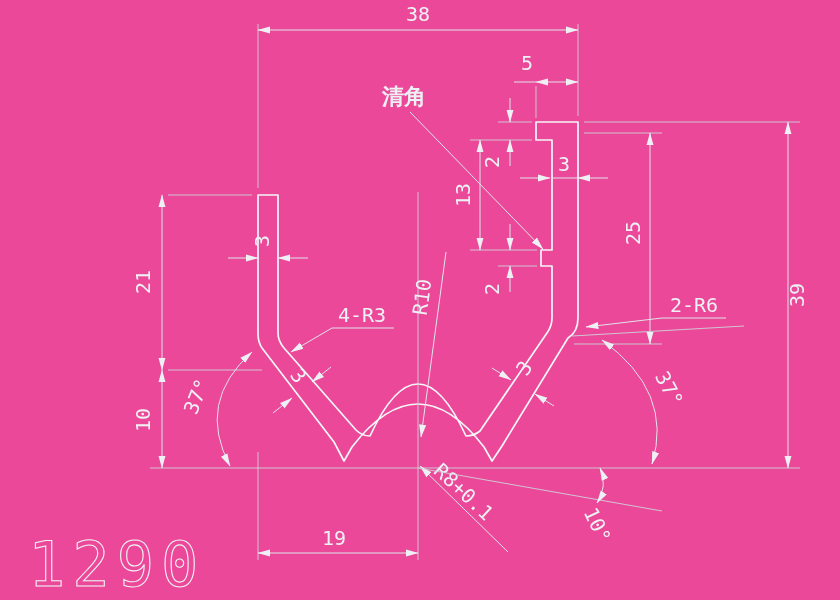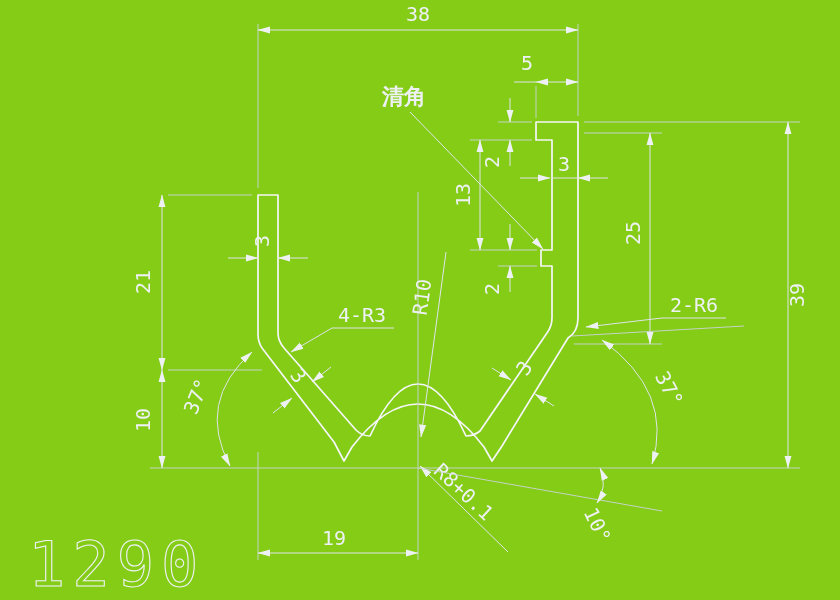--- a/index.html
+++ b/index.html
@@ -1,16 +1,16 @@
 <!DOCTYPE html>
 <html><head>
 <meta charset="utf-8">
 <style>
   html,body{margin:0;padding:0;background:#10151b;}
-  .stage{width:840px;height:600px;background:#84cc16;position:relative;overflow:hidden;}
+  .stage{width:840px;height:600px;background:#ec4899;position:relative;overflow:hidden;}
   svg{display:block;}
   svg text{font-family:"DejaVu Sans Mono","DejaVu Sans",monospace;fill:#eef1f4;font-size:20px;}
   .note{font-family:"DejaVu Sans",sans-serif;font-size:22px;font-weight:bold;}
   .pn{font-size:62px;letter-spacing:7px;fill:none;stroke:#eef1f4;stroke-width:1.1;}
   .geo{stroke:#f4f6f8;stroke-width:1.7;fill:none;stroke-linejoin:round;}
   .dim{stroke:#dfe5ea;stroke-width:1;fill:none;}
   .thin{stroke:#cdd4da;stroke-width:0.9;fill:none;}
 </style>
 </head>
 <body>

